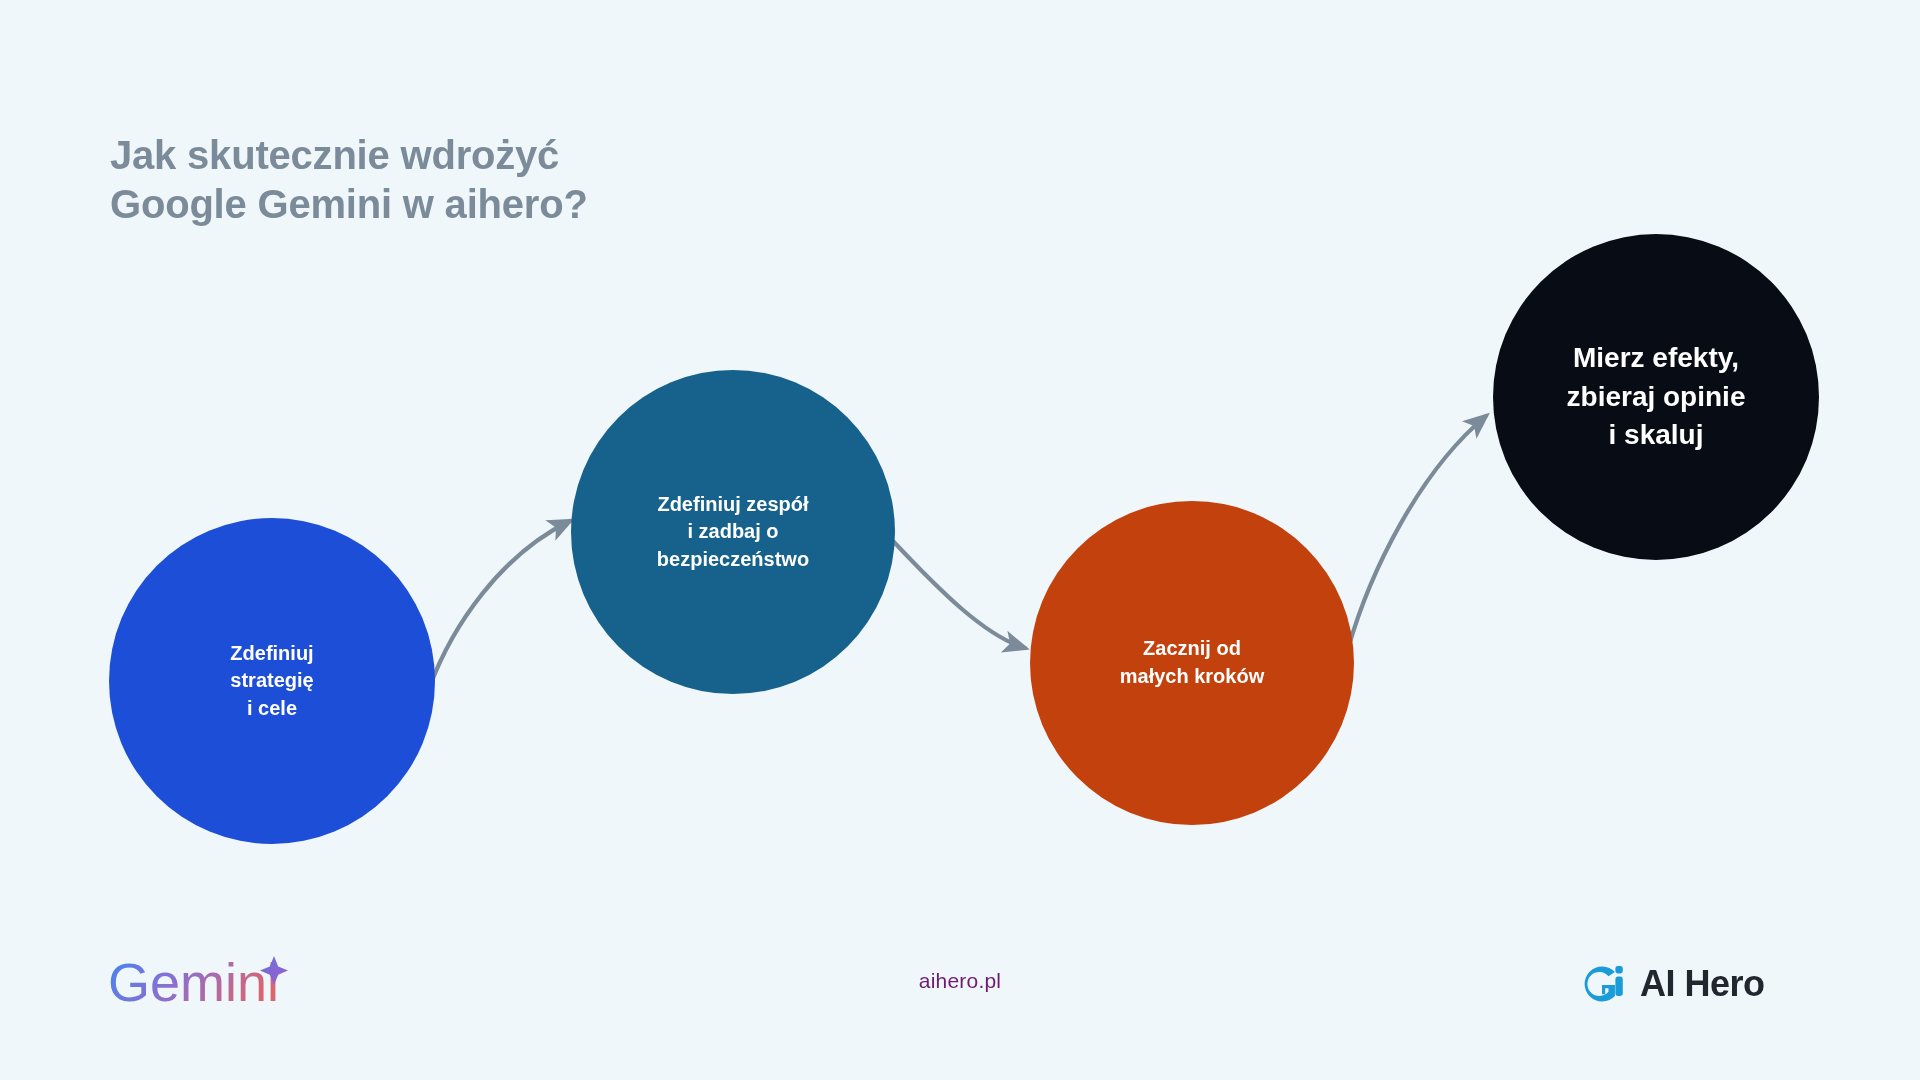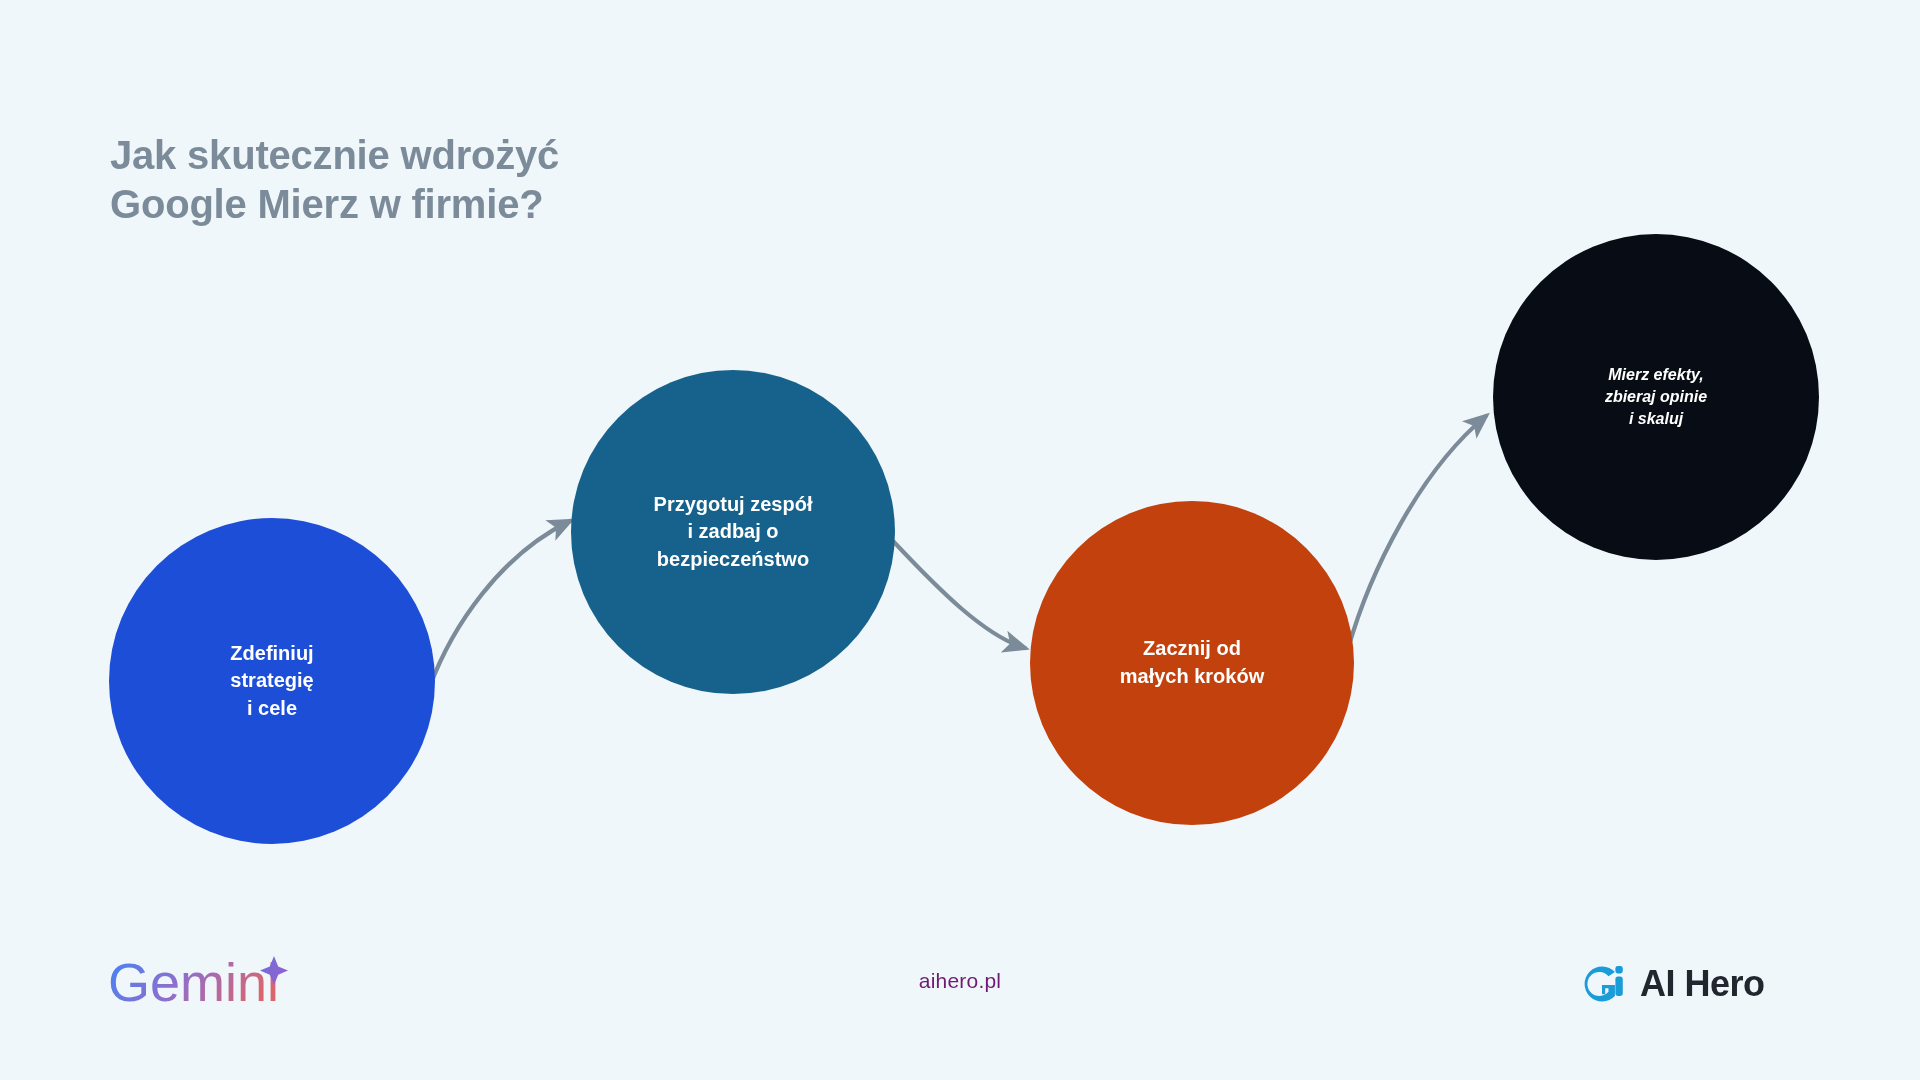--- a/index.html
+++ b/index.html
@@ -62,21 +62,21 @@
   .node .node-label {
     display: block;
     line-height: 1.38;
     white-space: pre-line;
     padding: 0 10px;
   }
 
   #node-1 { left: 109px;  top: 487px; width: 326px; height: 326px; font-size: 20px; }
   #node-2 { left: 571px;  top: 339px; width: 324px; height: 324px; font-size: 20px; }
   #node-3 { left: 1030px; top: 470px; width: 324px; height: 324px; font-size: 20px; }
-  #node-4 { left: 1493px; top: 203px; width: 326px; height: 326px; font-size: 16px; font-style: italic; }
+  #node-4 { left: 1493px; top: 203px; width: 326px; height: 326px; font-size: 28px; }
 
   
   .footer-center {
     position: absolute;
     left: 50%;
     top: 938px;
     transform: translateX(-50%);
     color: #8b98a5;
     font-size: 21px;
     letter-spacing: 0.2px;
@@ -108,21 +108,21 @@
     line-height: 1;
   }
 </style>
 </head>
 <body>
 
 <div id="stage" style="background: rgb(240, 247, 250);">
 
   <div class="title" style="color: rgb(123, 139, 153);">
     <span class="line">Jak skutecznie wdrożyć</span>
-    <span class="line">Google Mierz w firmie?</span>
+    <span class="line">Google Gemini w aihero?</span>
   </div>
 
   <svg id="flow-arrows" viewBox="0 0 1920 1080" width="1920" height="1080" xmlns="http://www.w3.org/2000/svg">
     <defs>
       <marker id="arrowhead" markerWidth="7" markerHeight="7" refX="5.2" refY="3.1" orient="auto" markerUnits="strokeWidth">
         <path d="M0,0.4 L6.4,3.1 L0,5.8 L1.5,3.1 Z" fill="#7c8b99"></path>
       </marker>
     </defs>
 
     <path d="M 430 655 C 452 596, 500 524, 570 490" fill="none" stroke="#7c8b99" stroke-width="4.2" stroke-linecap="round" marker-end="url(#arrowhead)"></path>
@@ -132,21 +132,21 @@
     <path d="M 1348 618 C 1370 540, 1420 440, 1486 385" fill="none" stroke="#7c8b99" stroke-width="4.2" stroke-linecap="round" marker-end="url(#arrowhead)"></path>
   </svg>
 
   <div class="node" id="node-1" style="left: 109px; top: 487px; width: 326px; height: 326px; background: #1d4ed8; color: rgb(255, 255, 255);">
     <span class="node-label">Zdefiniuj
 strategię
 i cele</span>
   </div>
 
   <div class="node" id="node-2" style="left: 571px; top: 339px; width: 324px; height: 324px; background: rgb(22, 98, 140); color: rgb(255, 255, 255);">
-    <span class="node-label">Przygotuj zespół
+    <span class="node-label">Zdefiniuj zespół
 i zadbaj o
 bezpieczeństwo</span>
   </div>
 
   <div class="node" id="node-3" style="left: 1030px; top: 470px; width: 324px; height: 324px; background: #c2410c; color: rgb(255, 255, 255);">
     <span class="node-label">Zacznij od
 małych kroków</span>
   </div>
 
   <div class="node" id="node-4" style="left: 1493px; top: 203px; width: 326px; height: 326px; background: rgb(8, 12, 20); color: rgb(255, 255, 255);">

